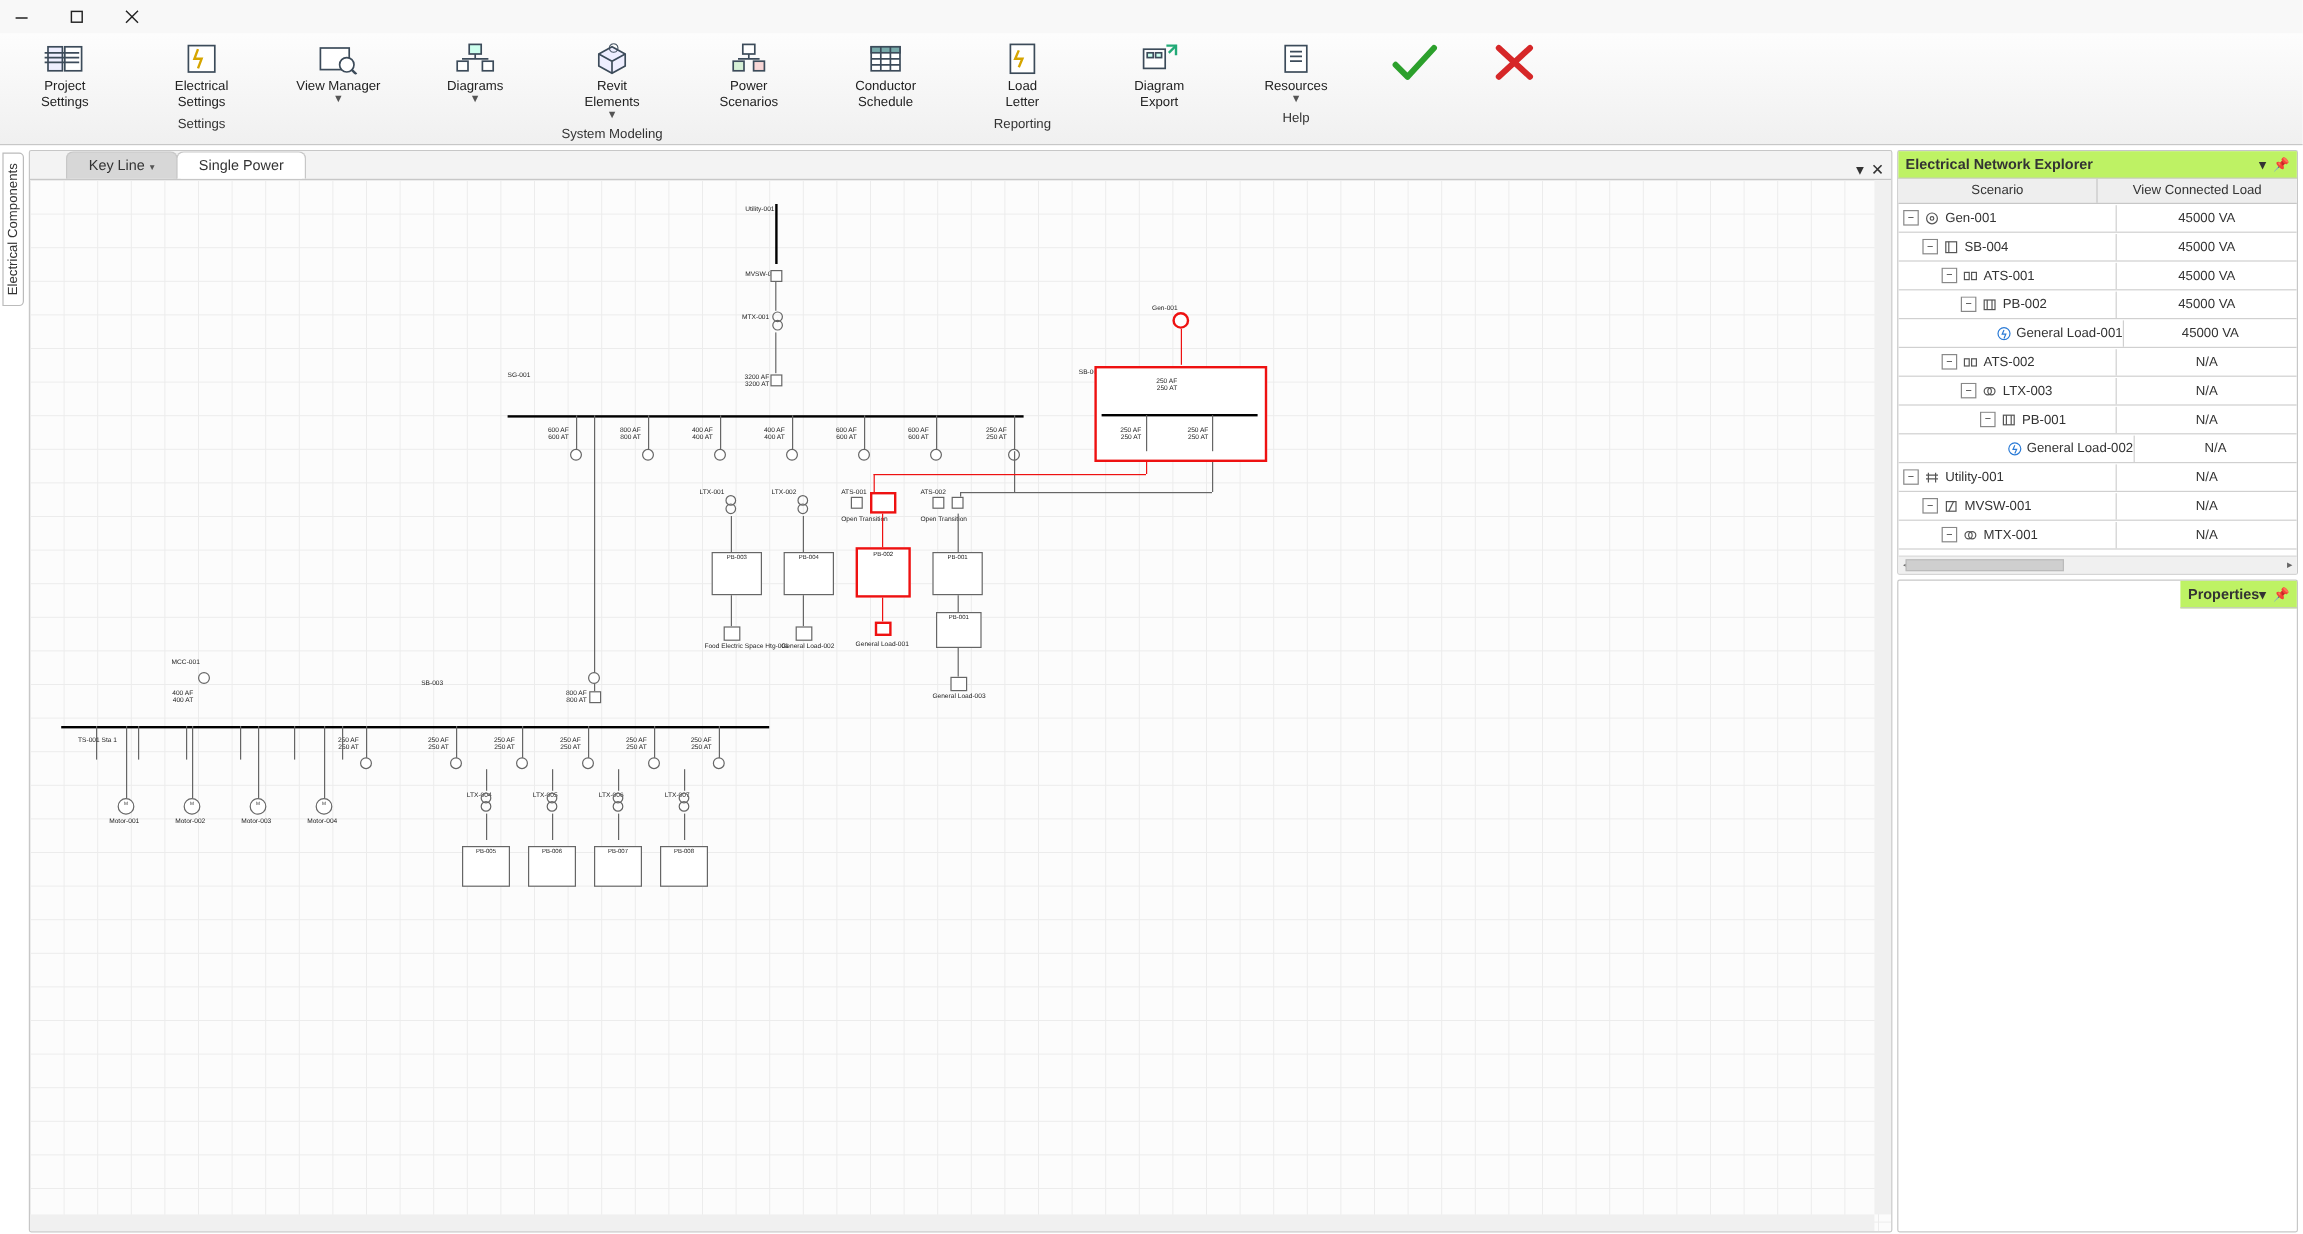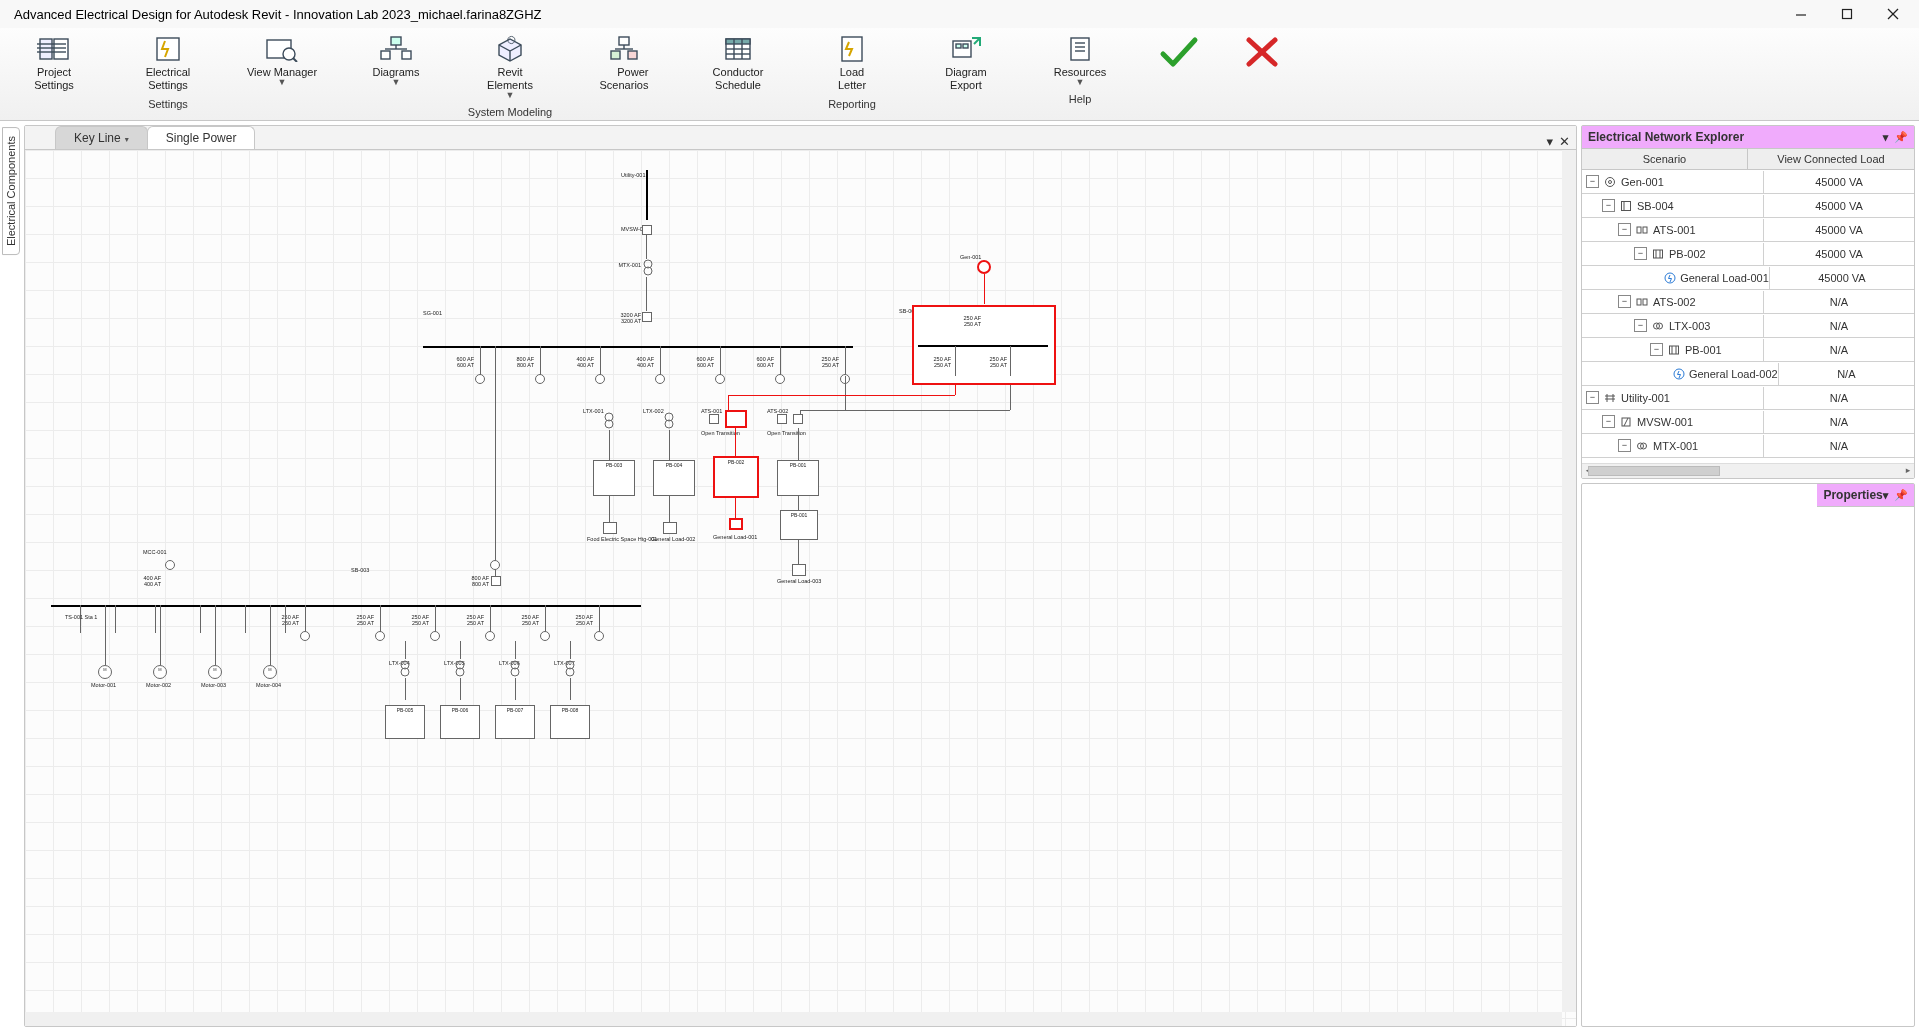--- a/index.html
+++ b/index.html
@@ -114,21 +114,21 @@
 .vline.bold { border-left:2px solid #000; }
 .circ { position:absolute; border:1px solid #666; border-radius:50%; background:#fff; box-sizing:border-box; }
 .circ .m { font-size:4px; text-align:center; line-height:8px; }
 .circ.red { border:2px solid #e11; }
 .squig { position:absolute; }
 
 
 .right-col { width: 334px; display: flex; flex-direction: column; margin: 4px 4px 4px 0; gap:4px; }
 .panel { border: 1px solid #c7c7c7; border-radius: 2px; background: #fff; display:flex; flex-direction:column; }
 .panel-hdr {
-  background: #f0abfc; border-bottom: 1px solid #c7c7c7;
+  background: #bef264; border-bottom: 1px solid #c7c7c7;
   padding: 4px 6px; font-weight: 600; font-size: 12px;
   display: flex; align-items: center;
 }
 .panel-hdr .hctrls { margin-left:auto; display:flex; gap:6px; color:#333; font-size:11px; }
 .panel-hdr .hctrls span { cursor:pointer; }
 
 .grid-hdr { display:flex; background:#eee; border-bottom:1px solid #c7c7c7; }
 .grid-hdr > div { padding:4px 8px; font-size:11px; color:#333; text-align:center; font-weight:500; }
 .col-comp { flex: 1 1 auto; border-right:1px solid #c7c7c7; }
 .col-load { width: 150px; }
@@ -143,21 +143,20 @@
 
 .hscroll { height:14px; background:#f0f0f0; position:relative; border-top:1px solid #ddd; }
 .hscroll .thumb { position:absolute; left:6px; top:2px; height:8px; width:130px; background:#cfcfcf; border:1px solid #bbb; }
 .hscroll .arr { position:absolute; top:1px; width:12px; text-align:center; font-size:9px; color:#666; cursor:pointer; }
 
 </style>
 </head>
 <body>
 
 <div class="titlebar">
-  <div class="label">Advanced Electrical Design for Autodesk Revit - Innovation Lab 2023_michael.farina8ZGHZ</div>
   <div class="controls">
     <div class="ctrl">
         <svg width="14" height="14">
           <line x1="2" y1="8" x2="12" y2="8"></line>
         </svg>
       </div>
     <div class="ctrl">
         <svg width="14" height="14">
           <rect x="2.5" y="2.5" width="9" height="9"></rect>
         </svg>
@@ -242,21 +241,21 @@
           <div class="ribbon-item">
             <div class="icon-box">
               <svg width="30" height="28">
                 <rect x="10" y="2" width="10" height="8" fill="#fff" stroke="#3c4b5a"></rect>
                 <line x1="15" y1="10" x2="15" y2="14" stroke="#3c4b5a"></line>
                 <line x1="6" y1="14" x2="24" y2="14" stroke="#3c4b5a"></line>
                 <rect x="2" y="16" width="9" height="8" fill="#d6f0d6" stroke="#3c4b5a"></rect>
                 <rect x="19" y="16" width="9" height="8" fill="#f8d6d6" stroke="#3c4b5a"></rect>
               </svg>
             </div>
-            <div class="lbl" style="white-space: pre-line; text-align: right;">Power
+            <div class="lbl" style="white-space: pre-line;">Power
 Scenarios</div>
           </div>
         </div>
         <div class="group-title">System Modeling</div>
       </div>
       <div class="ribbon-group">
         <div class="ribbon-items">
           <div class="ribbon-item">
             <div class="icon-box">
               <svg width="30" height="26">

